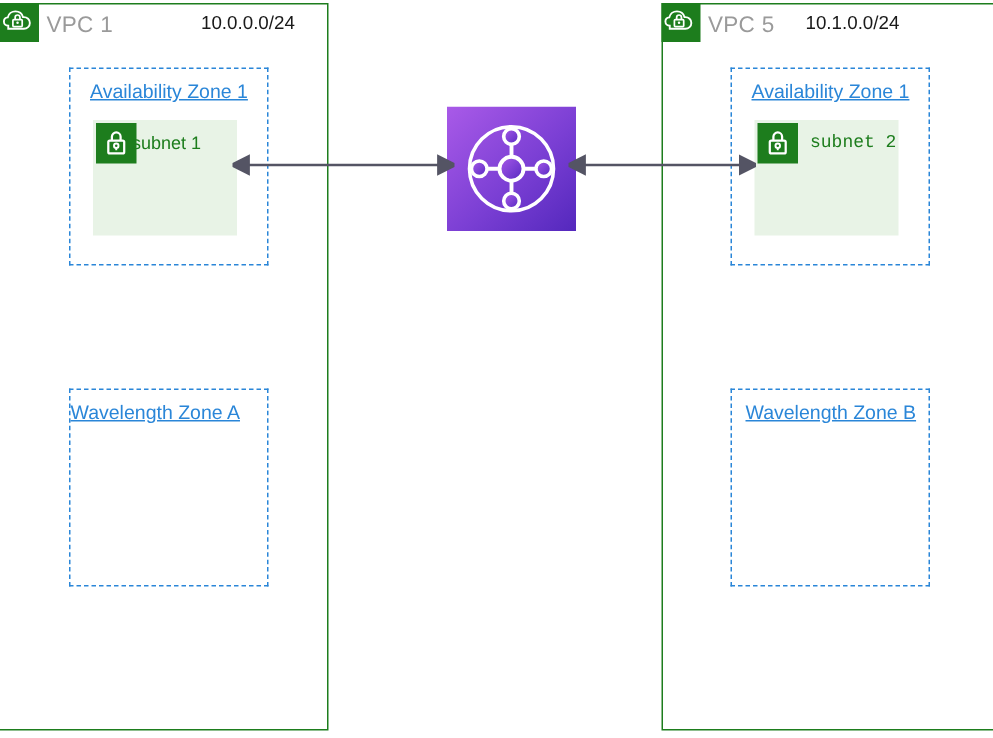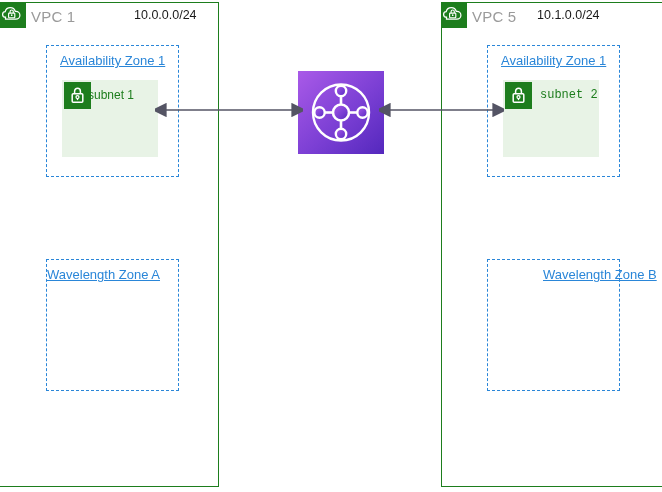--- a/index.html
+++ b/index.html
@@ -75,21 +75,21 @@
   }
 
   #az1-box  { left: 46px;  top: 45px;  width: 133px; height: 132px; }
   #az1-label{ left: 60px;  top: 53px; }
   #az2-box  { left: 487px; top: 45px;  width: 133px; height: 132px; }
   #az2-label{ left: 501px; top: 53px; }
 
   #wz1-box  { left: 46px;  top: 259px; width: 133px; height: 132px; }
   #wz1-label{ left: 47px;  top: 267px; }
   #wz2-box  { left: 487px; top: 259px; width: 133px; height: 132px; }
-  #wz2-label{ left: 497px; top: 267px; margin-left: 46px; }
+  #wz2-label{ left: 497px; top: 267px; }
 
   
   .subnet-box {
     position: absolute;
     background: #e8f3e6;
     box-sizing: border-box;
   }
   #subnet1-box { left: 62px;  top: 80px; width: 96px; height: 77px; }
   #subnet2-box { left: 503px; top: 80px; width: 96px; height: 77px; }
 

